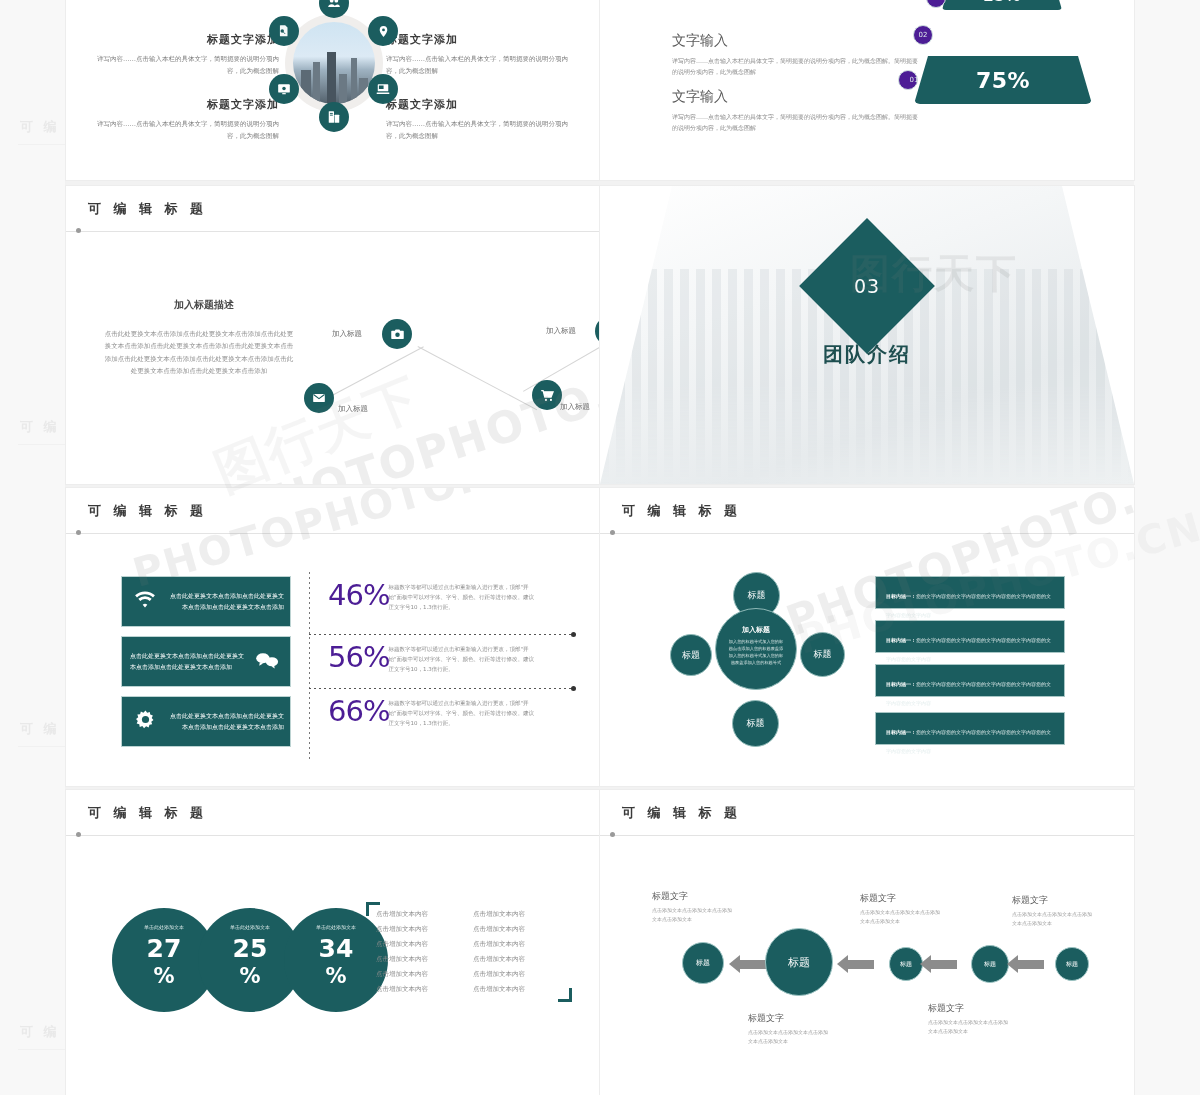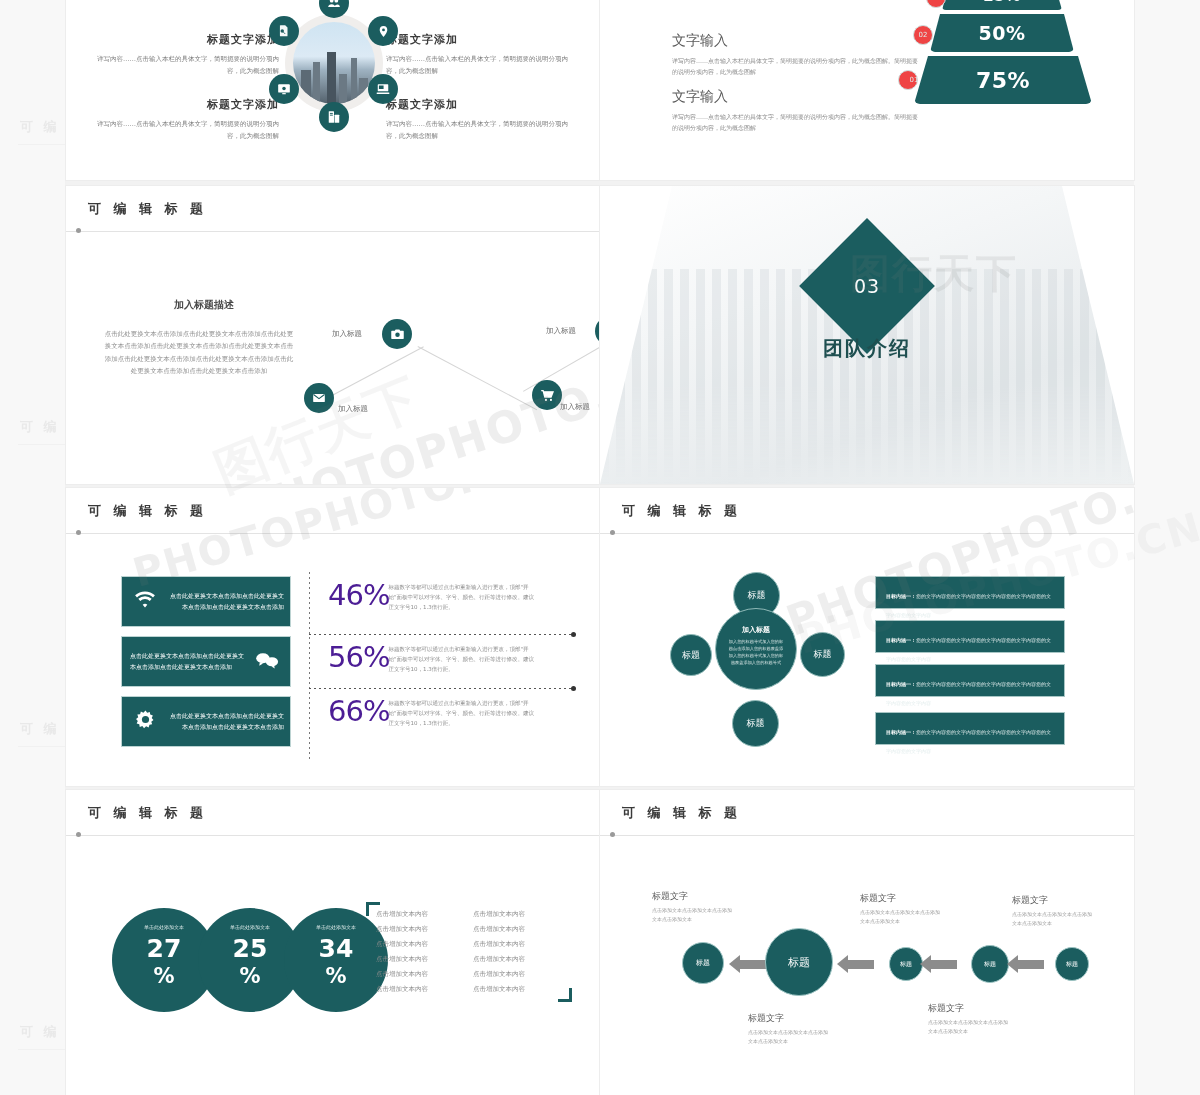--- a/index.html
+++ b/index.html
@@ -53,21 +53,21 @@
       display:flex;align-items:center;justify-content:center;font-size:14px;}
 
   
   #s2{left:534px;top:-90px;width:534px;height:270px;}
   .s2-txt{position:absolute;left:72px;width:250px;}
   .s2-h{font-size:14px;color:#5a5a5a;margin-bottom:5px;}
   .s2-b{font-size:6px;color:#8c8c8c;line-height:1.85;}
   .funnel{position:absolute;right:26px;top:0;width:200px;height:180px;}
   .f-seg{position:absolute;background:#1b5d5f;color:#fff;display:flex;align-items:center;
         justify-content:center;font-size:15px;font-weight:bold;letter-spacing:.5px;}
-  .f-num{position:absolute;width:20px;height:20px;border-radius:50%;background:#ef4444;
+  .f-num{position:absolute;width:20px;height:20px;border-radius:50%;background:#4c1d95;
         border:1.5px solid #cfe0df;color:#dfeceb;font-size:7px;
         display:flex;align-items:center;justify-content:center;z-index:3;}
 
   
   #s3{left:0;top:186px;width:534px;height:298px;}
   .s3-desc-h{position:absolute;left:108px;top:112px;font-size:10px;color:#4a4a4a;font-weight:bold;}
   .s3-desc{position:absolute;left:38px;top:142px;width:190px;font-size:6.5px;color:#8e8e8e;
           line-height:1.9;text-align:center;}
   .node{position:absolute;width:30px;height:30px;border-radius:50%;background:#1b5d5f;
         color:#fff;display:flex;align-items:center;justify-content:center;font-size:13px;}
@@ -81,21 +81,21 @@
   .cover-city{position:absolute;left:0;bottom:0;width:100%;height:72%;opacity:.28;
       background:repeating-linear-gradient(90deg,#c4ccd1 0 9px,transparent 9px 16px);
       -webkit-mask-image:linear-gradient(#000 55%,transparent);mask-image:linear-gradient(#000 55%,transparent);}
   .cover-wedgeL{position:absolute;left:0;top:0;width:120px;height:100%;background:#fff;
       clip-path:polygon(0 0,72px 0,0 100%);}
   .cover-wedgeR{position:absolute;right:0;top:0;width:120px;height:100%;background:#fff;
       clip-path:polygon(120px 0,48px 0,120px 100%);}
   .diamond{position:absolute;left:50%;top:52px;width:96px;height:96px;margin-left:-48px;
       background:#1b5d5f;transform:rotate(45deg);display:flex;align-items:center;justify-content:center;}
   .diamond span{transform:rotate(-45deg);color:#fff;font-size:19px;letter-spacing:1px;}
-  .cover-h{position:absolute;left:0;top:149px;width:100%;text-align:center;
+  .cover-h{position:absolute;left:0;top:155px;width:100%;text-align:center;
       font-size:20px;font-weight:bold;color:#1e4f50;letter-spacing:2px;}
   .cover-p{position:absolute;left:50%;top:190px;width:150px;margin-left:-75px;text-align:center;
       font-size:6.5px;color:#9aa3a5;line-height:2.2;}
 
   
   #s5{left:0;top:488px;width:534px;height:298px;}
   .bar{position:absolute;left:55px;width:170px;height:51px;background:#1b5d5f;
       border:1px solid #bcd3d2;display:flex;align-items:center;}
   .bar .bi{width:46px;text-align:center;color:#fff;font-size:19px;flex:none;}
   .bar .bt{font-size:6px;color:#ffffff;line-height:1.75;padding-right:6px;text-align:right;}
@@ -263,22 +263,20 @@
       <div class="s2-txt" style="top:178px;">
         <div class="s2-h">文字输入</div>
         <div class="s2-b">详写内容……点击输入本栏的具体文字，简明扼要的说明分项内容，此为概念图解。简明扼要的说明分项内容，此为概念图解</div>
       </div>
 
       <div class="funnel">
         <div class="f-seg" style="left:34px;top:72px;width:120px;height:28px;
              clip-path:polygon(8px 0,112px 0,120px 28px,0 28px);border-radius:4px;">25%</div>
         <div class="f-num" style="left:18px;top:78px;">03</div>
 
-        <div class="f-seg" style="left:22px;top:104px;width:144px;height:38px;
-             clip-path:polygon(10px 0,134px 0,144px 38px,0 38px);border-radius:5px;font-size:19px;">50%</div>
         <div class="f-num" style="left:5px;top:115px;">02</div>
 
         <div class="f-seg" style="left:6px;top:146px;width:178px;height:48px;
              clip-path:polygon(14px 0,164px 0,178px 48px,0 48px);border-radius:6px;font-size:22px;">75%</div>
         <div class="f-num" style="left:-10px;top:160px;padding-left:12px;">01</div>
       </div>
     </div>
 
     <div class="slide" id="s3">
       <div class="sl-head">

